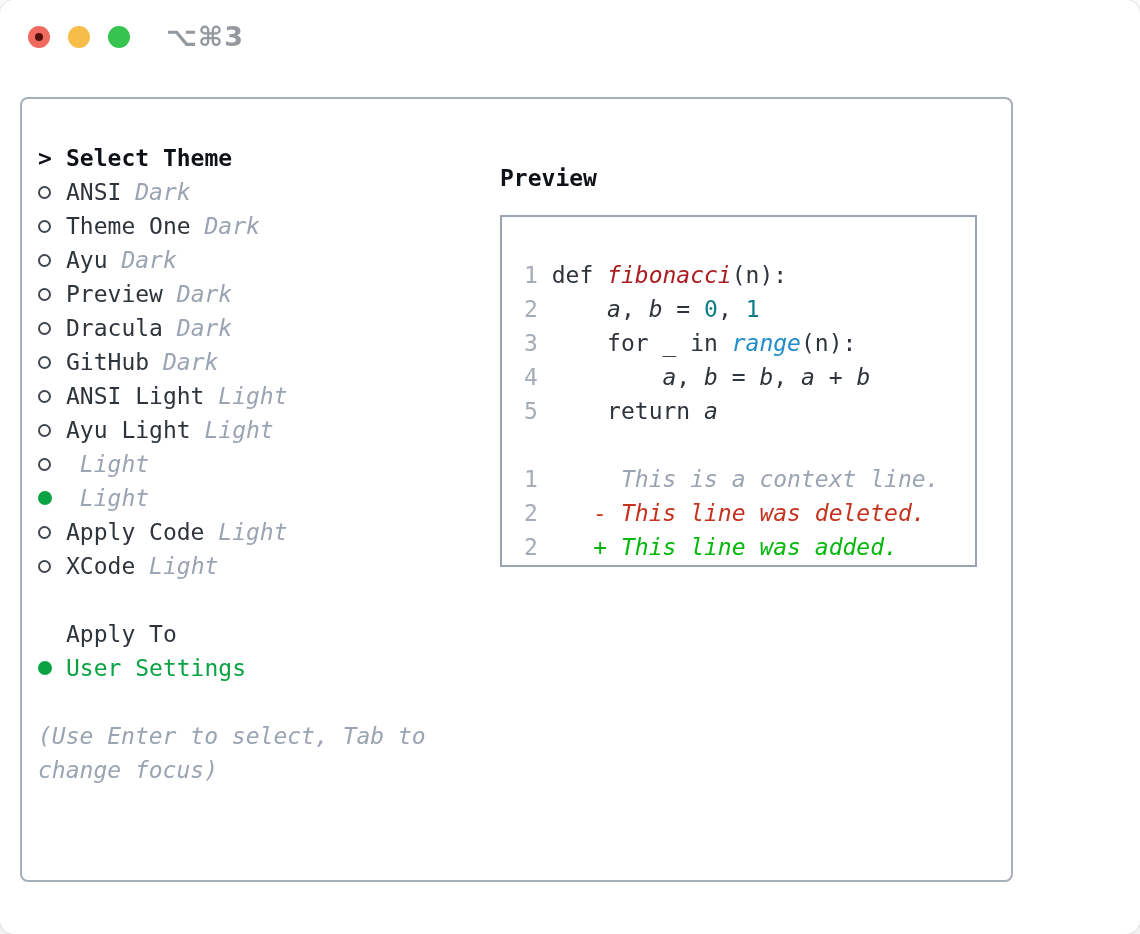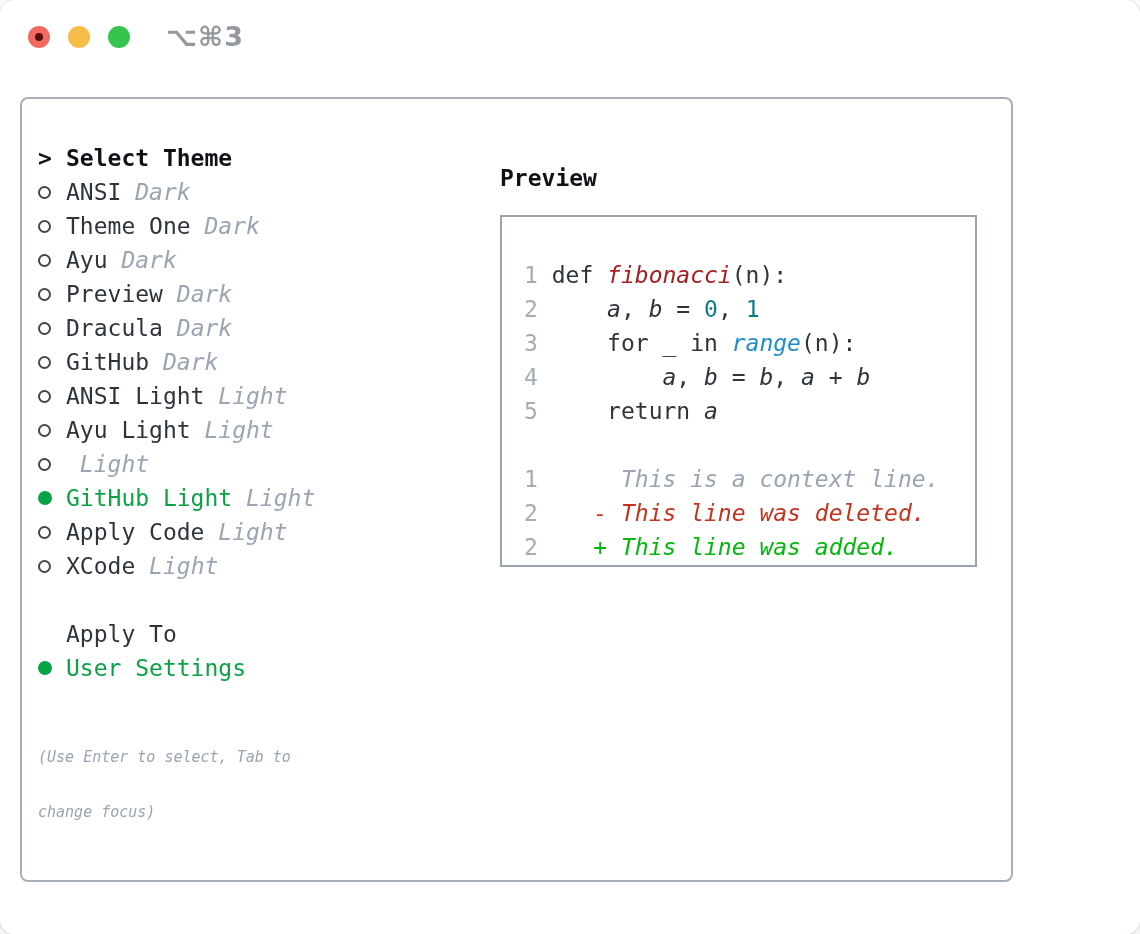--- a/index.html
+++ b/index.html
@@ -35,21 +35,21 @@
   .row{display:flex;align-items:center;height:34px;font-size:23px;color:var(--text-dark);}
   .marker{flex:0 0 28px;display:inline-flex;align-items:center;}
   .arrow{font-weight:bold;color:var(--text-black);}
   .circle{width:13px;height:13px;border-radius:50%;border:2px solid var(--circle-stroke);}
   .circle.filled{width:14px;height:14px;border:none;background:var(--selection-green);}
   .label{white-space:pre;}
   .label.bold{font-weight:bold;color:var(--text-black);}
   .label.selected{color:var(--selection-green);}
   .suffix{color:var(--muted-gray);font-style:italic;white-space:pre;}
   .spacer{height:34px;}
-  .hint-line{height:34px;line-height:34px;font-size:15px;color:var(--muted-gray);font-style:italic;white-space:pre;margin-top:21px;}
+  .hint-line{height:34px;line-height:34px;font-size:23px;color:var(--muted-gray);font-style:italic;white-space:pre;}
   
   .preview-col{position:absolute;left:478px;top:62px;}
   .preview-title{height:34px;line-height:34px;font-size:23px;font-weight:bold;color:var(--text-black);}
   .preview-box{margin-top:20px;width:477px;height:352px;border:2px solid var(--box-border);background:#fff;overflow:hidden;}
   pre.preview-code{margin:0;padding:41px 0 0 22px;font-family:inherit;font-size:23px;line-height:34px;white-space:pre;}
   .lineno{color:var(--lineno-gray);}
   .seg{color:var(--text-dark);}
   .seg.it{font-style:italic;}
   .c-function{color:var(--function-red);}
   .c-number{color:var(--number-teal);}
@@ -137,21 +137,20 @@
           <div class="row">
             <span class="marker">
               <span class="circle"></span>
             </span>
             <span class="suffix"> Light</span>
           </div>
           <div class="row">
             <span class="marker">
               <span class="circle filled"></span>
             </span>
-            <span class="label selected">GitHub Light</span>
             <span class="suffix"> Light</span>
           </div>
           <div class="row">
             <span class="marker">
               <span class="circle"></span>
             </span>
             <span class="label">Apply Code</span>
             <span class="suffix"> Light</span>
           </div>
           <div class="row">

